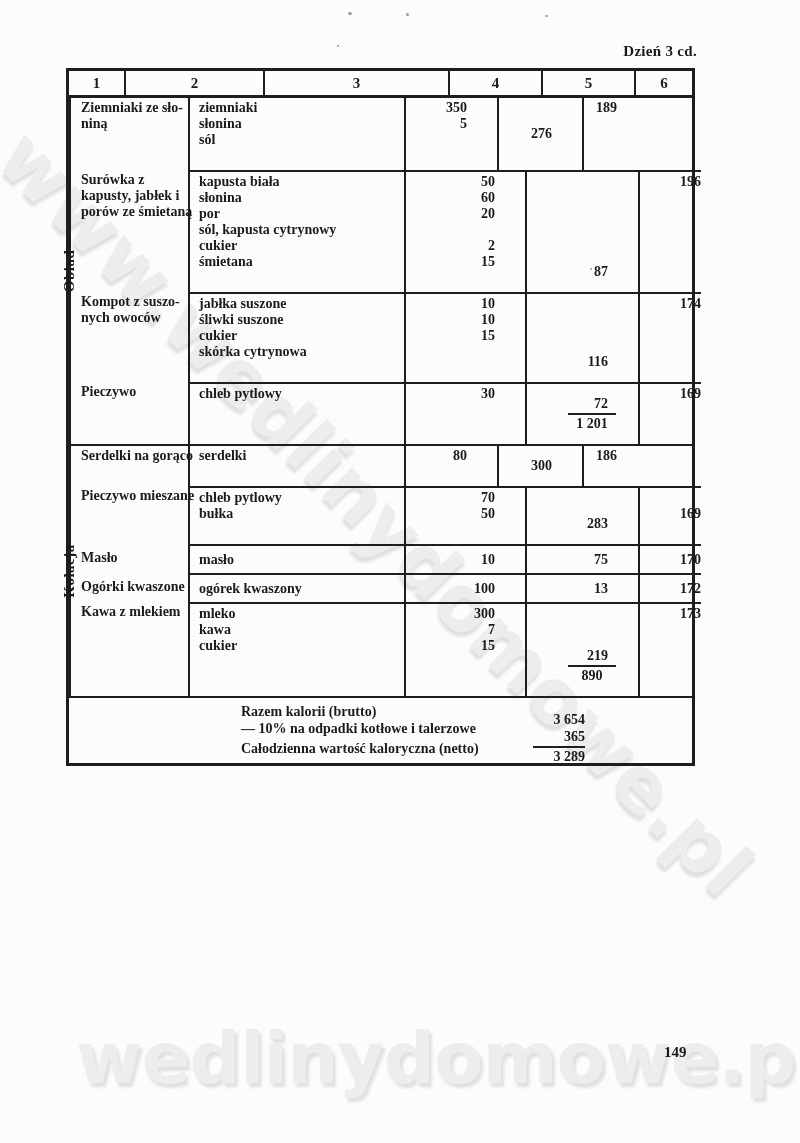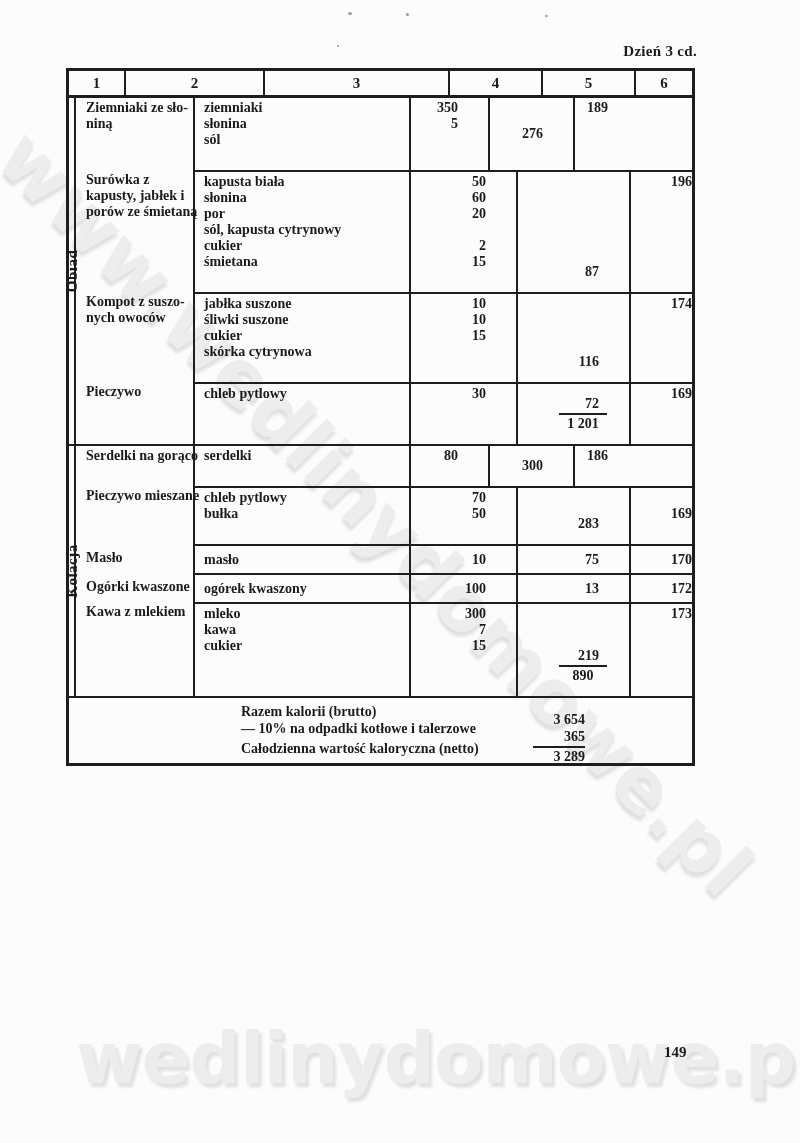--- a/index.html
+++ b/index.html
@@ -33,21 +33,21 @@
             writing-mode:vertical-rl; font-weight:bold; font-size:15px; letter-spacing:0.5px; }
   .groups { flex:1; display:flex; flex-direction:column; }
   .group { display:flex; }
   .group.divided .g36 { border-top:2px solid #1e1e1e;gap:28px; }
   .c2 { width:119px; border-right:2px solid #1e1e1e; box-sizing:border-box;
         padding:2px 3px 2px 10px; }
   .c2 div { font-size:14px; line-height:16px; font-weight:bold; white-space:nowrap; }
   .g36 { flex:1; display:flex; }
   .c3,.c4,.c5 { border-right:2px solid #1e1e1e; box-sizing:border-box; }
   .c3 { width:216px; padding:2px 0; }
-  .c4 { width:79px;  padding:2px 0; }
+  .c4 { width:93px;  padding:2px 0; }
   .c5 { width:85px;  padding:12px 0; }
   .c6 { flex:1; padding:2px 0; }
   .ln { min-height:16px; line-height:16px; font-size:14px; font-weight:bold; }
   .c3 .ln { padding-left:9px; white-space:nowrap; }
   .c4 .ln { text-align:right; padding-right:30px; }
   .c5 .ln { text-align:right; padding-right:30px; }
   .c6 .ln { text-align:left;margin-left:12px; }
   .group.tall .c2, .group.tall .c3, .group.tall .c4,
   .group.tall .c5, .group.tall .c6 { padding-top:6px; padding-bottom:5px; }
   .c5 .ln.total { padding-right:22px; }

